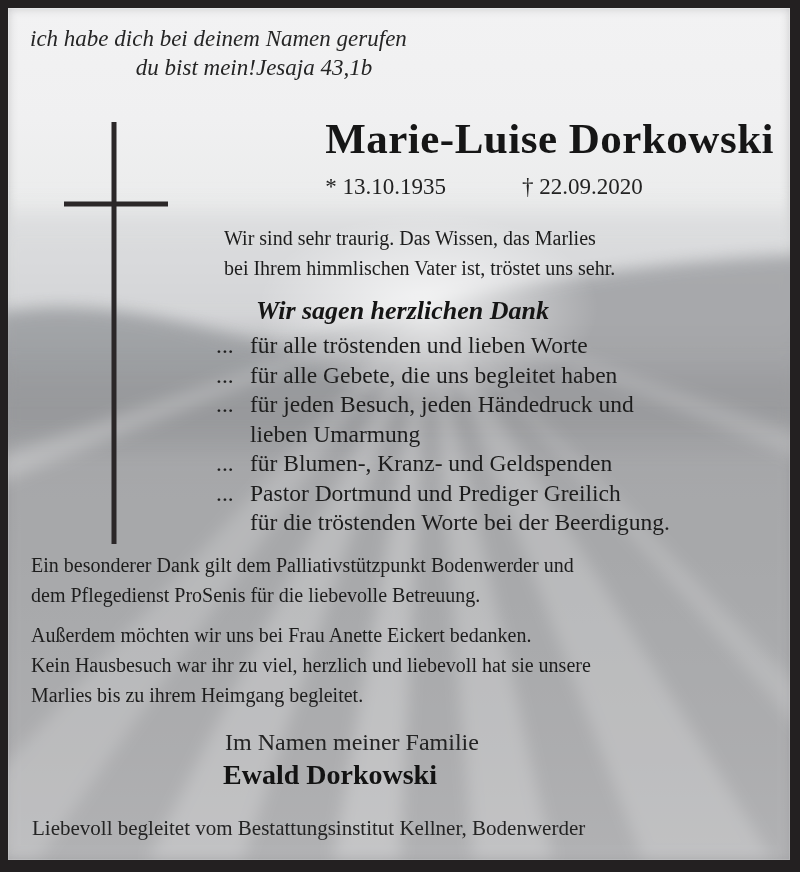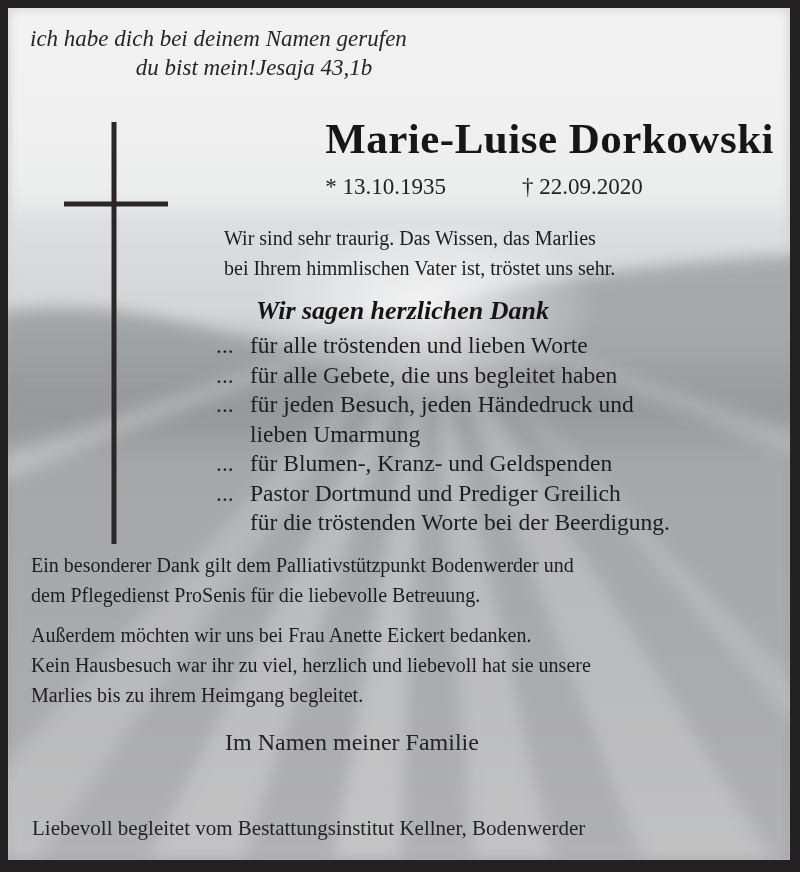--- a/index.html
+++ b/index.html
@@ -168,18 +168,19 @@
         </div>
 
       <div class="block caregiver">
           <div>Außerdem möchten wir uns bei Frau Anette Eickert bedanken.</div>
           <div>Kein Hausbesuch war ihr zu viel, herzlich und liebevoll hat sie unsere</div>
           <div>Marlies bis zu ihrem Heimgang begleitet.</div>
         </div>
 
       <div class="in-name">Im Namen meiner Familie</div>
 
+      <div class="signature">Ewald Dorkowski</div>
 
       <div class="footer">Liebevoll begleitet vom Bestattungsinstitut Kellner, Bodenwerder</div>
 
     </div>
   </div>
 </div>
 
 </body></html>

